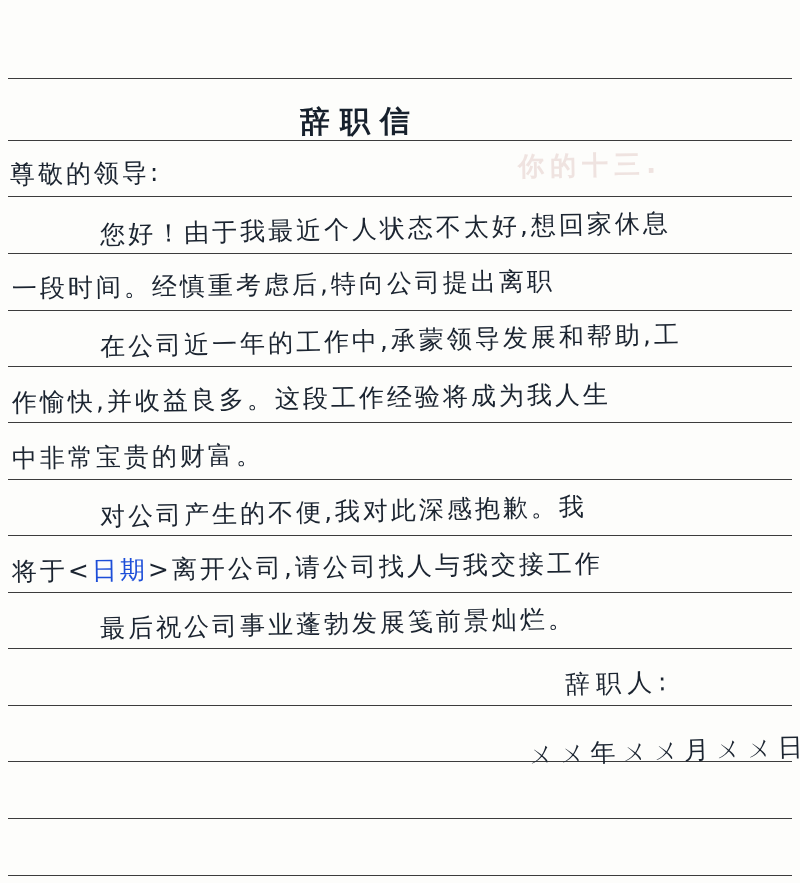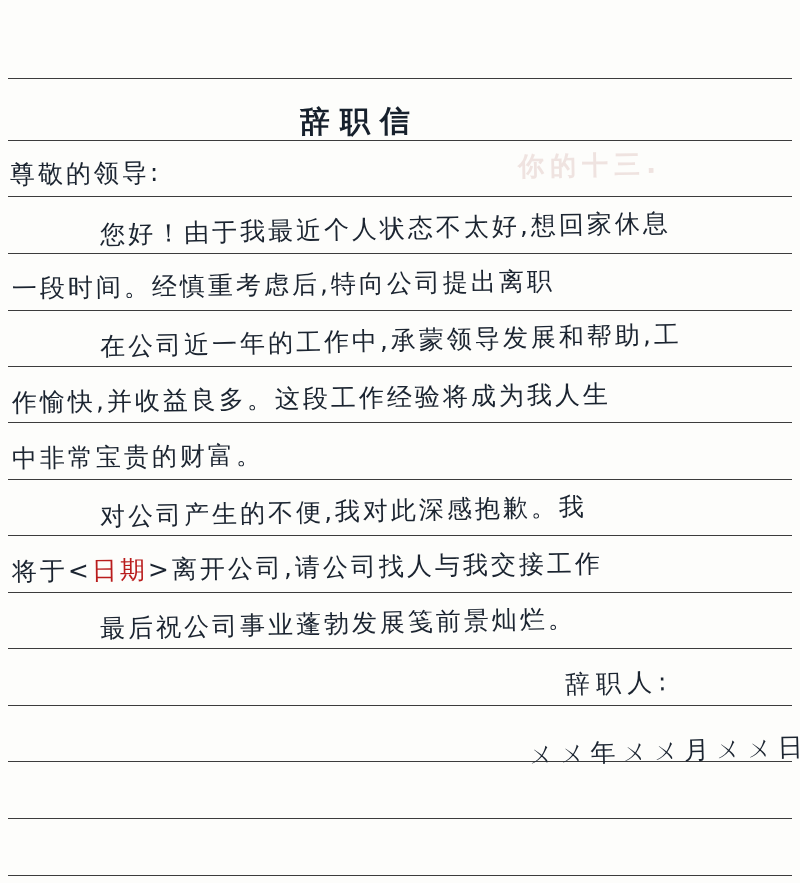--- a/index.html
+++ b/index.html
@@ -65,21 +65,21 @@
   .watermark {
     position: absolute;
     font-family: "DejaVu Sans", sans-serif;
     font-size: 26px;
     letter-spacing: 6px;
     color: #efe3e0;
     font-weight: 600;
     transform: rotate(-1deg);
   }
   .date-mark {
-    color: #b91c1c;
+    color: #1d4ed8;
     font-family: Liberation Mono, monospace;
   }
   .signature {
     font-size: 25px;
     letter-spacing: 6px;
   }
 </style>
 </head>
 <body>
 

